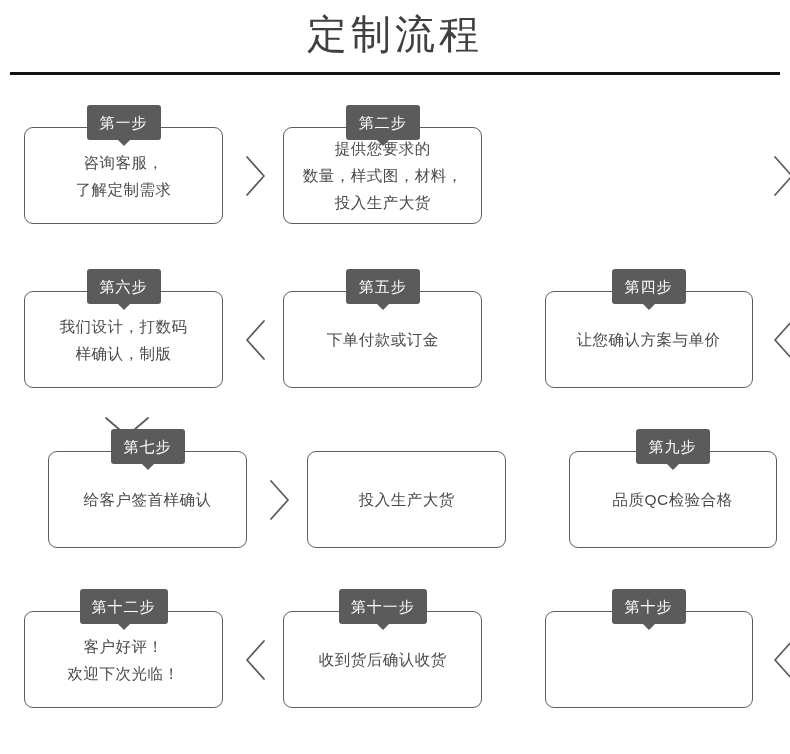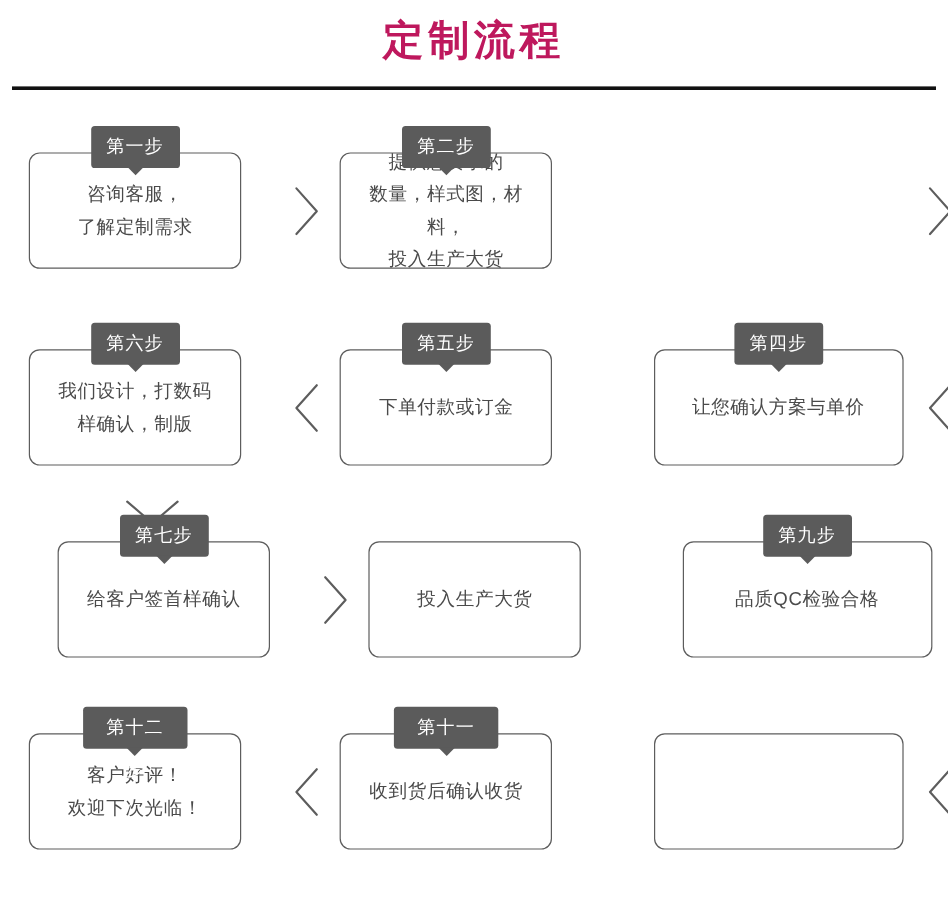--- a/index.html
+++ b/index.html
@@ -16,24 +16,24 @@
     position: relative;
   }
 
   
   .page-header {
     width: 790px;
     padding-top: 12px;
     text-align: center;
   }
   .page-title {
-    font-size: 34px;
-    font-weight: bold;
+    font-size: 40px;
+    font-weight: normal;
     letter-spacing: 4px;
-    color: #be185d;
+    color: #404040;
     line-height: 44px;
     margin: 0;
     font-family: "DejaVu Sans", "Liberation Sans", sans-serif;
   }
   .title-rule {
     margin: 16px auto 0 auto;
     width: 770px;
     height: 3px;
     background: #111111;
   }
@@ -61,21 +61,21 @@
     position: relative;
     width: 263.3px;
     height: 100px;
   }
 
   
   .step-box {
     position: absolute;
     left: 24px;
     top: 0;
-    width: 177px;
+    width: 199px;
     height: 97px;
     border: 1.6px solid #5d5d5d;
     border-radius: 9px;
     background: #ffffff;
     box-sizing: border-box;
     display: flex;
     align-items: center;
     justify-content: center;
   }
   .cell.col-2 .step-box { left: 20px; }
@@ -287,18 +287,19 @@
       </div>
       <div class="chev chev-h chev-left-2">
         <svg width="26" height="46" viewBox="0 0 26 46">
             <polyline points="21,4 4,23 21,42" fill="none" stroke="#5d5d5d" stroke-width="1.8" stroke-linecap="round" stroke-linejoin="round"></polyline>
           </svg>
       </div>
     </div>
 
     <div class="cell col-3">
       <div class="step-box">
+        <div class="step-badge">第十步</div>
       </div>
     </div>
 
   </div>
 
 </div>
 
 </body></html>

